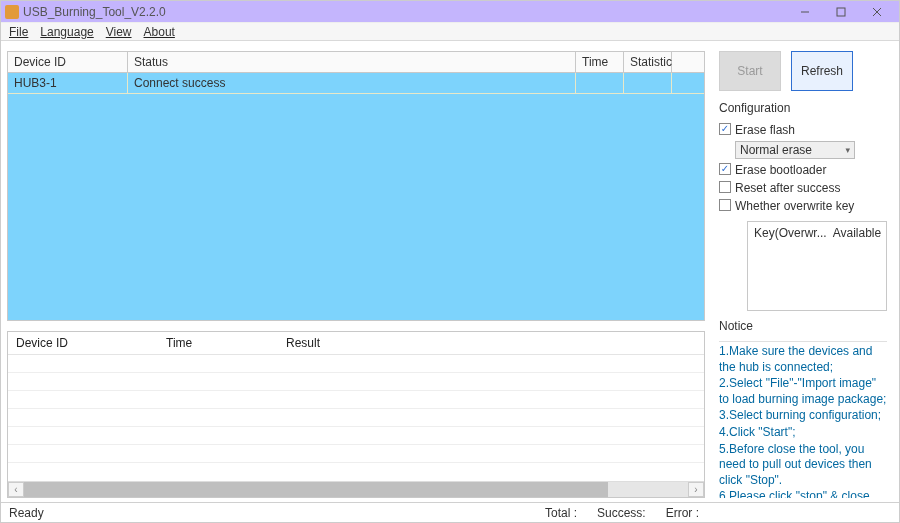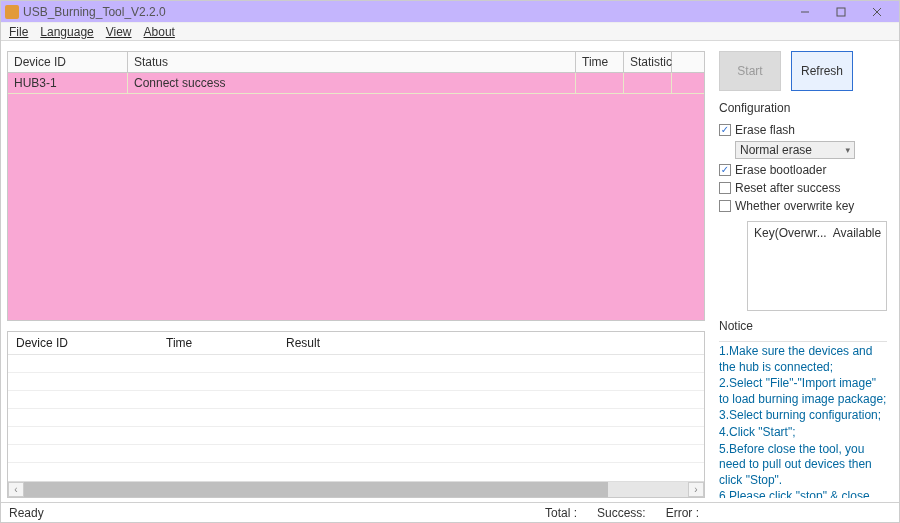--- a/index.html
+++ b/index.html
@@ -89,21 +89,21 @@
   background: #fafafa;
 }
 .table-a .th:last-child { border-right: none; }
 .col-device { width: 120px; }
 .col-status { flex: 1; }
 .col-time   { width: 48px; }
 .col-stat   { width: 48px; }
 .col-blank  { width: 32px; }
 .table-a .tbody {
   flex: 1;
-  background: #f9a8d4;
+  background: #7dd3fc;
   overflow: hidden;
 }
 .table-a .trow {
   display: flex;
   border-bottom: 1px solid #e8e8c8;
 }
 .table-a .td {
   padding: 3px 6px;
   border-right: 1px solid #e8e8c8;
   font-size: 12px;
@@ -176,21 +176,21 @@
   border: 1px solid #ccc;
   background: #e7e7e7;
   display: flex; align-items: center; justify-content: center;
   font-size: 12px;
 }
 .big-btn.disabled { color: #9a9a9a; background: #dcdcdc; border-color:#cfcfcf; }
 .big-btn.primary { border: 1px solid #2e6fd2; background: #e8f1fe; color:#333; }
 
 .section-title { font-size: 12px; color: #333; margin-top: 2px; }
 .cfg { display:flex; flex-direction:column; gap:4px; }
-.chk-row { display:flex; align-items:center; gap:4px; font-size:12px; color:#333; }
+.chk-row { display:flex; align-items:flex-start; gap:4px; font-size:12px; color:#333; }
 .chk {
   width:12px; height:12px; border:1px solid #888; display:inline-flex;
   align-items:center; justify-content:center; background:#fff; font-size:10px; line-height:1;
 }
 .chk.on::after { content:"✓"; color:#2e6fd2; }
 .select {
   margin-left: 16px;
   border: 1px solid #bbb;
   background: #efefef;
   height: 18px;

